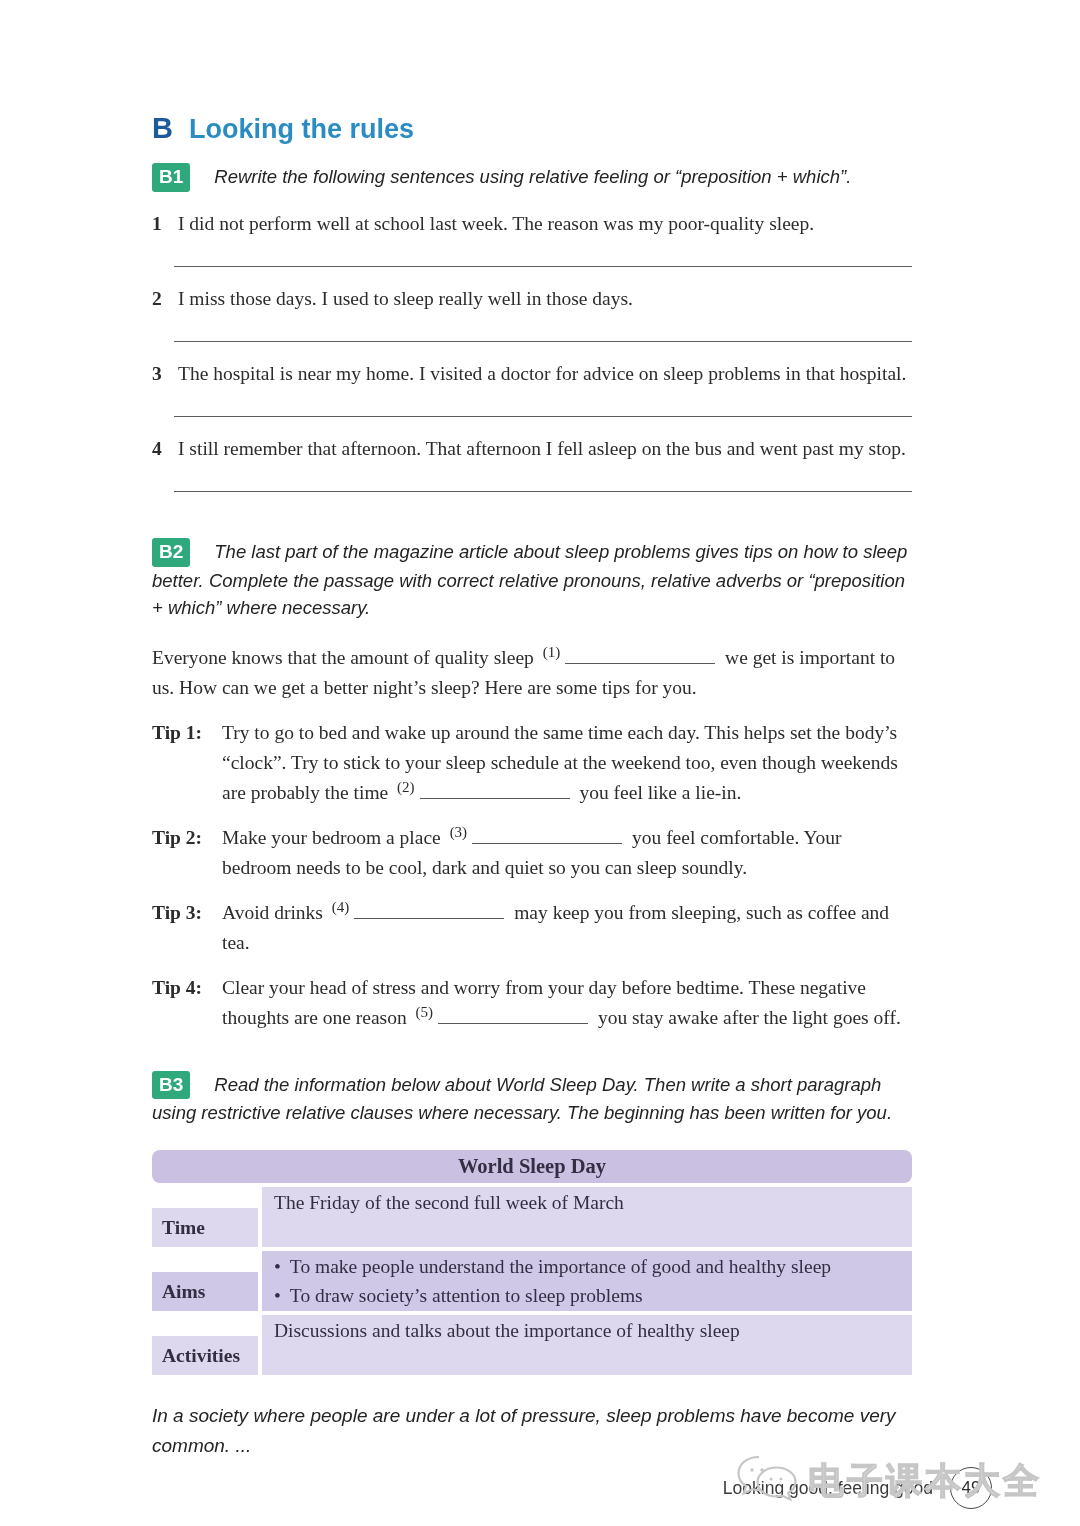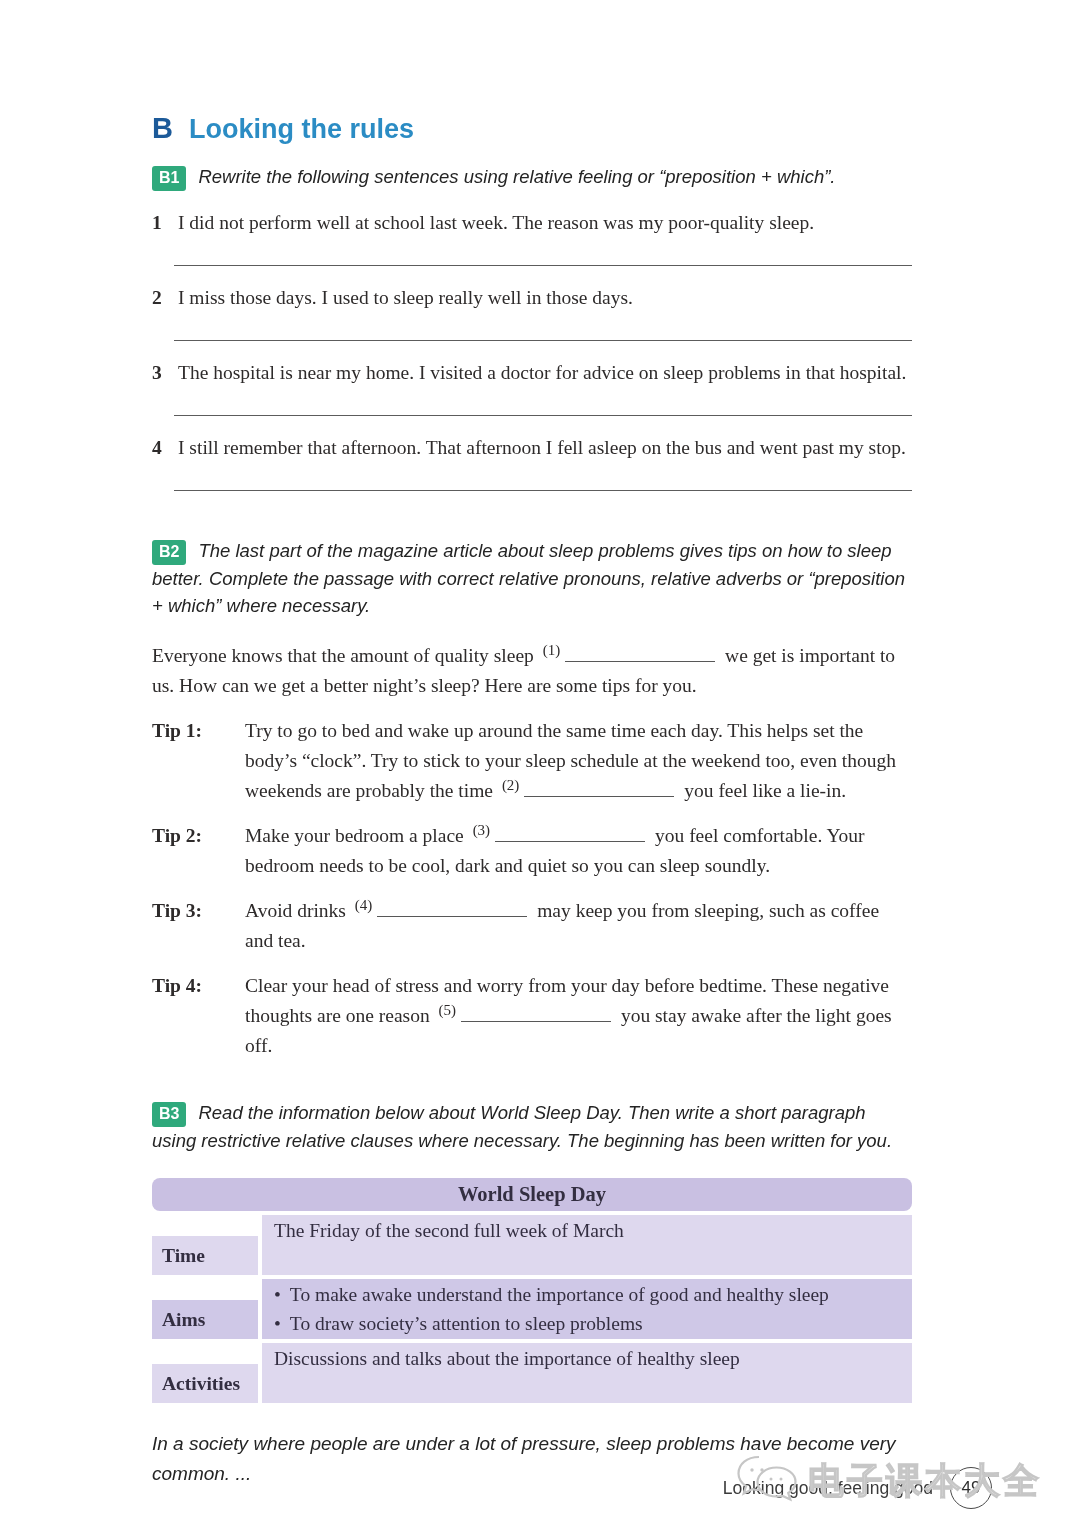--- a/index.html
+++ b/index.html
@@ -22,36 +22,36 @@
   
   .sec-heading{margin:0;font-family:"Liberation Sans",sans-serif;font-weight:bold;
                display:flex;gap:16px;align-items:baseline;}
   .sec-letter{font-size:29px;color:var(--heading-letter-blue);}
   .sec-title{font-size:27px;color:var(--heading-text-blue);}
 
   
   .ex-head{margin:18px 0 0 0;font-family:"Liberation Sans",sans-serif;
            font-style:italic;font-size:18.5px;line-height:27px;color:#242424;}
   .badge{display:inline-block;background:var(--badge-green);color:#fff;
-         font-style:normal;font-weight:bold;font-size:16px;line-height:1.25;
-         padding:2px 7px 3px;border-radius:3px;margin-right:12px;
+         font-style:normal;font-weight:bold;font-size:19px;line-height:1.25;
+         padding:2px 7px 3px;border-radius:3px;margin-right:24px;
          vertical-align:baseline;}
   .mt-b2{margin-top:46px;}
   .mt-b3{margin-top:38px;}
 
   
   .item{display:flex;gap:12px;margin-top:17px;font-size:19.5px;line-height:30px;}
   .item-num{font-weight:bold;flex:none;width:14px;}
   .item-text{flex:1;}
   .answer-line{height:0;border-bottom:1.6px solid var(--line-gray);
                margin:27px 0 4px 22px;opacity:.85;}
 
   
   .passage{margin:22px 0 0 0;font-size:19.5px;line-height:30px;}
-  .tip{display:flex;margin-top:15px;font-size:19.5px;line-height:30px;gap:23px;}
+  .tip{display:flex;margin-top:15px;font-size:19.5px;line-height:30px;}
   .tip-label{flex:none;width:70px;font-weight:bold;}
   .tip-text{flex:1;}
   sup.blank-num{font-size:15px;line-height:0;vertical-align:7px;margin:0 3px 0 4px;}
   .blank{display:inline-block;width:150px;height:14px;
          border-bottom:1.6px solid #3a3a3a;margin:0 5px 0 2px;opacity:.85;}
 
   
   .info-table{margin-top:24px;display:grid;grid-template-columns:106px 1fr;
               gap:4px;color:#332e41;}
   .th{grid-column:1/3;background:var(--table-header-purple);text-align:center;
@@ -145,21 +145,21 @@
     <p class="ex-head mt-b3"><span class="badge">B3</span><span>Read the information below about World Sleep Day. Then write a short paragraph using restrictive relative clauses where necessary. The beginning has been written for you.</span></p>
 
     <div class="info-table" id="b3-table">
       <div class="th">World Sleep Day</div>
     <div class="cell cell-label row-light">Time</div>
         <div class="cell cell-content row-light">The Friday of the second full week of March</div>
         <div class="cell cell-label row-mid">Aims</div>
         <div class="cell cell-content row-mid">
           <div class="bullet-line">
             <span class="bullet-dot">•</span>
-            <span>To make awake understand the importance of good and healthy sleep</span>
+            <span>To make people understand the importance of good and healthy sleep</span>
           </div>
           <div class="bullet-line">
             <span class="bullet-dot">•</span>
             <span>To draw society’s attention to sleep problems</span>
           </div>
         </div>
         <div class="cell cell-label row-light">Activities</div>
         <div class="cell cell-content row-light">Discussions and talks about the importance of healthy sleep</div>
       </div>
 

